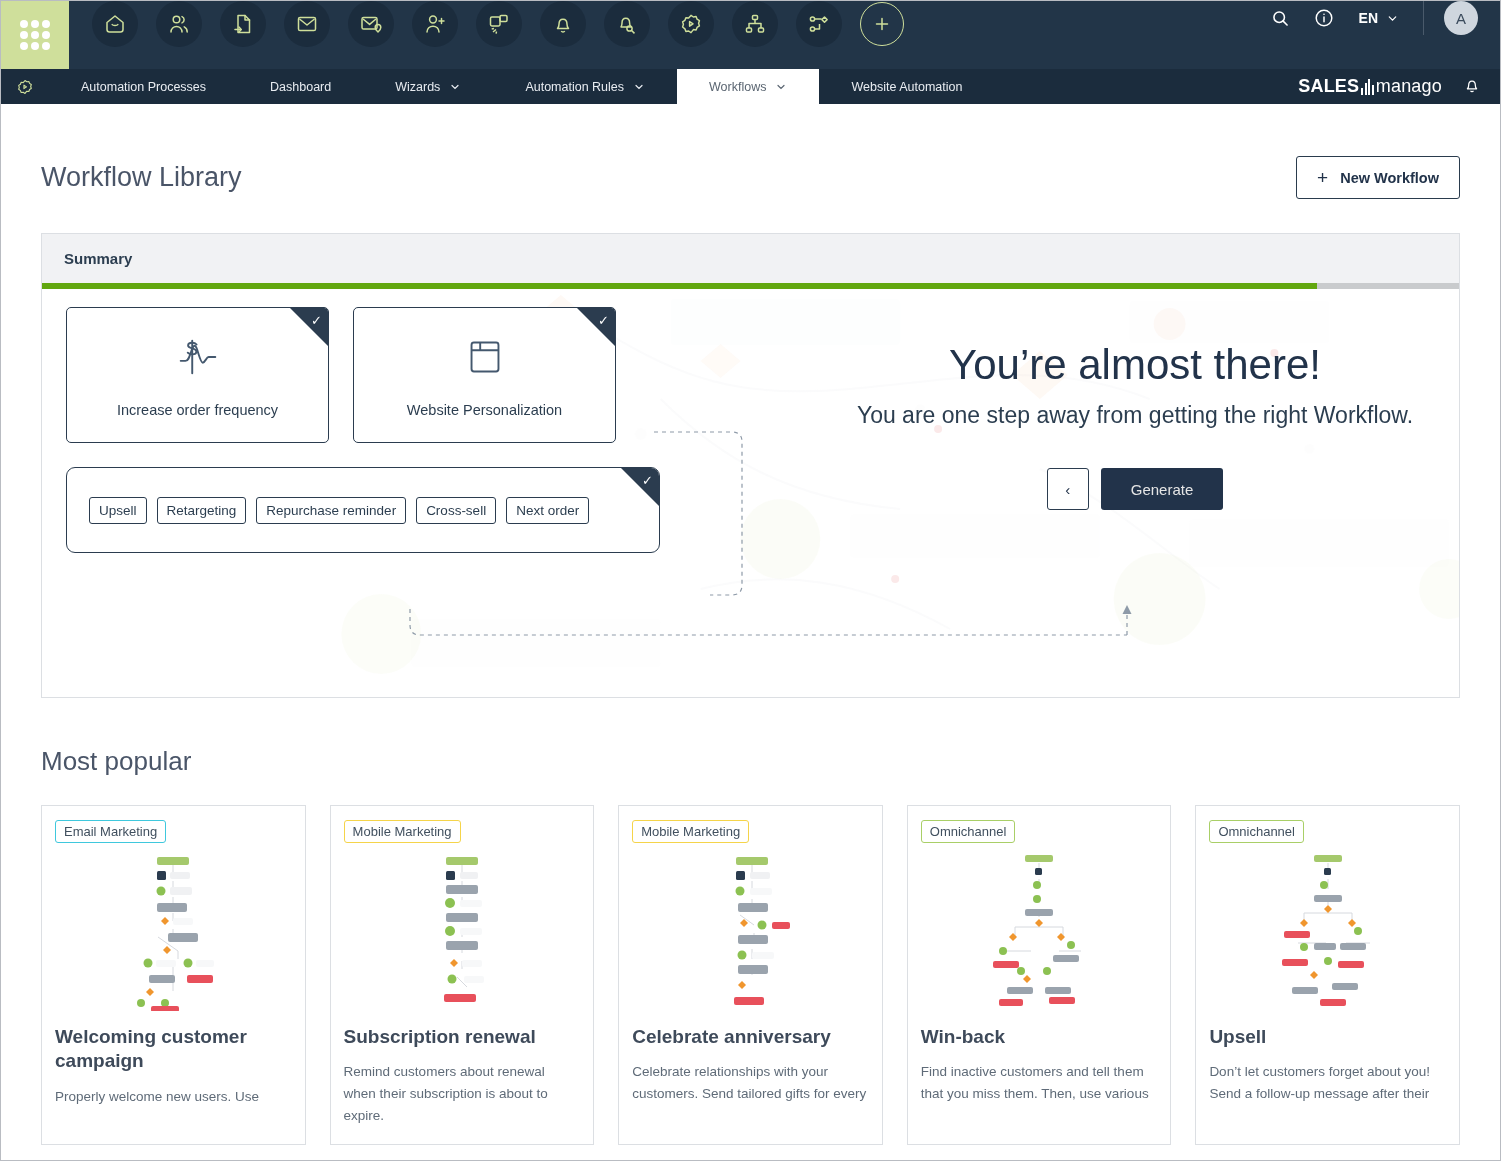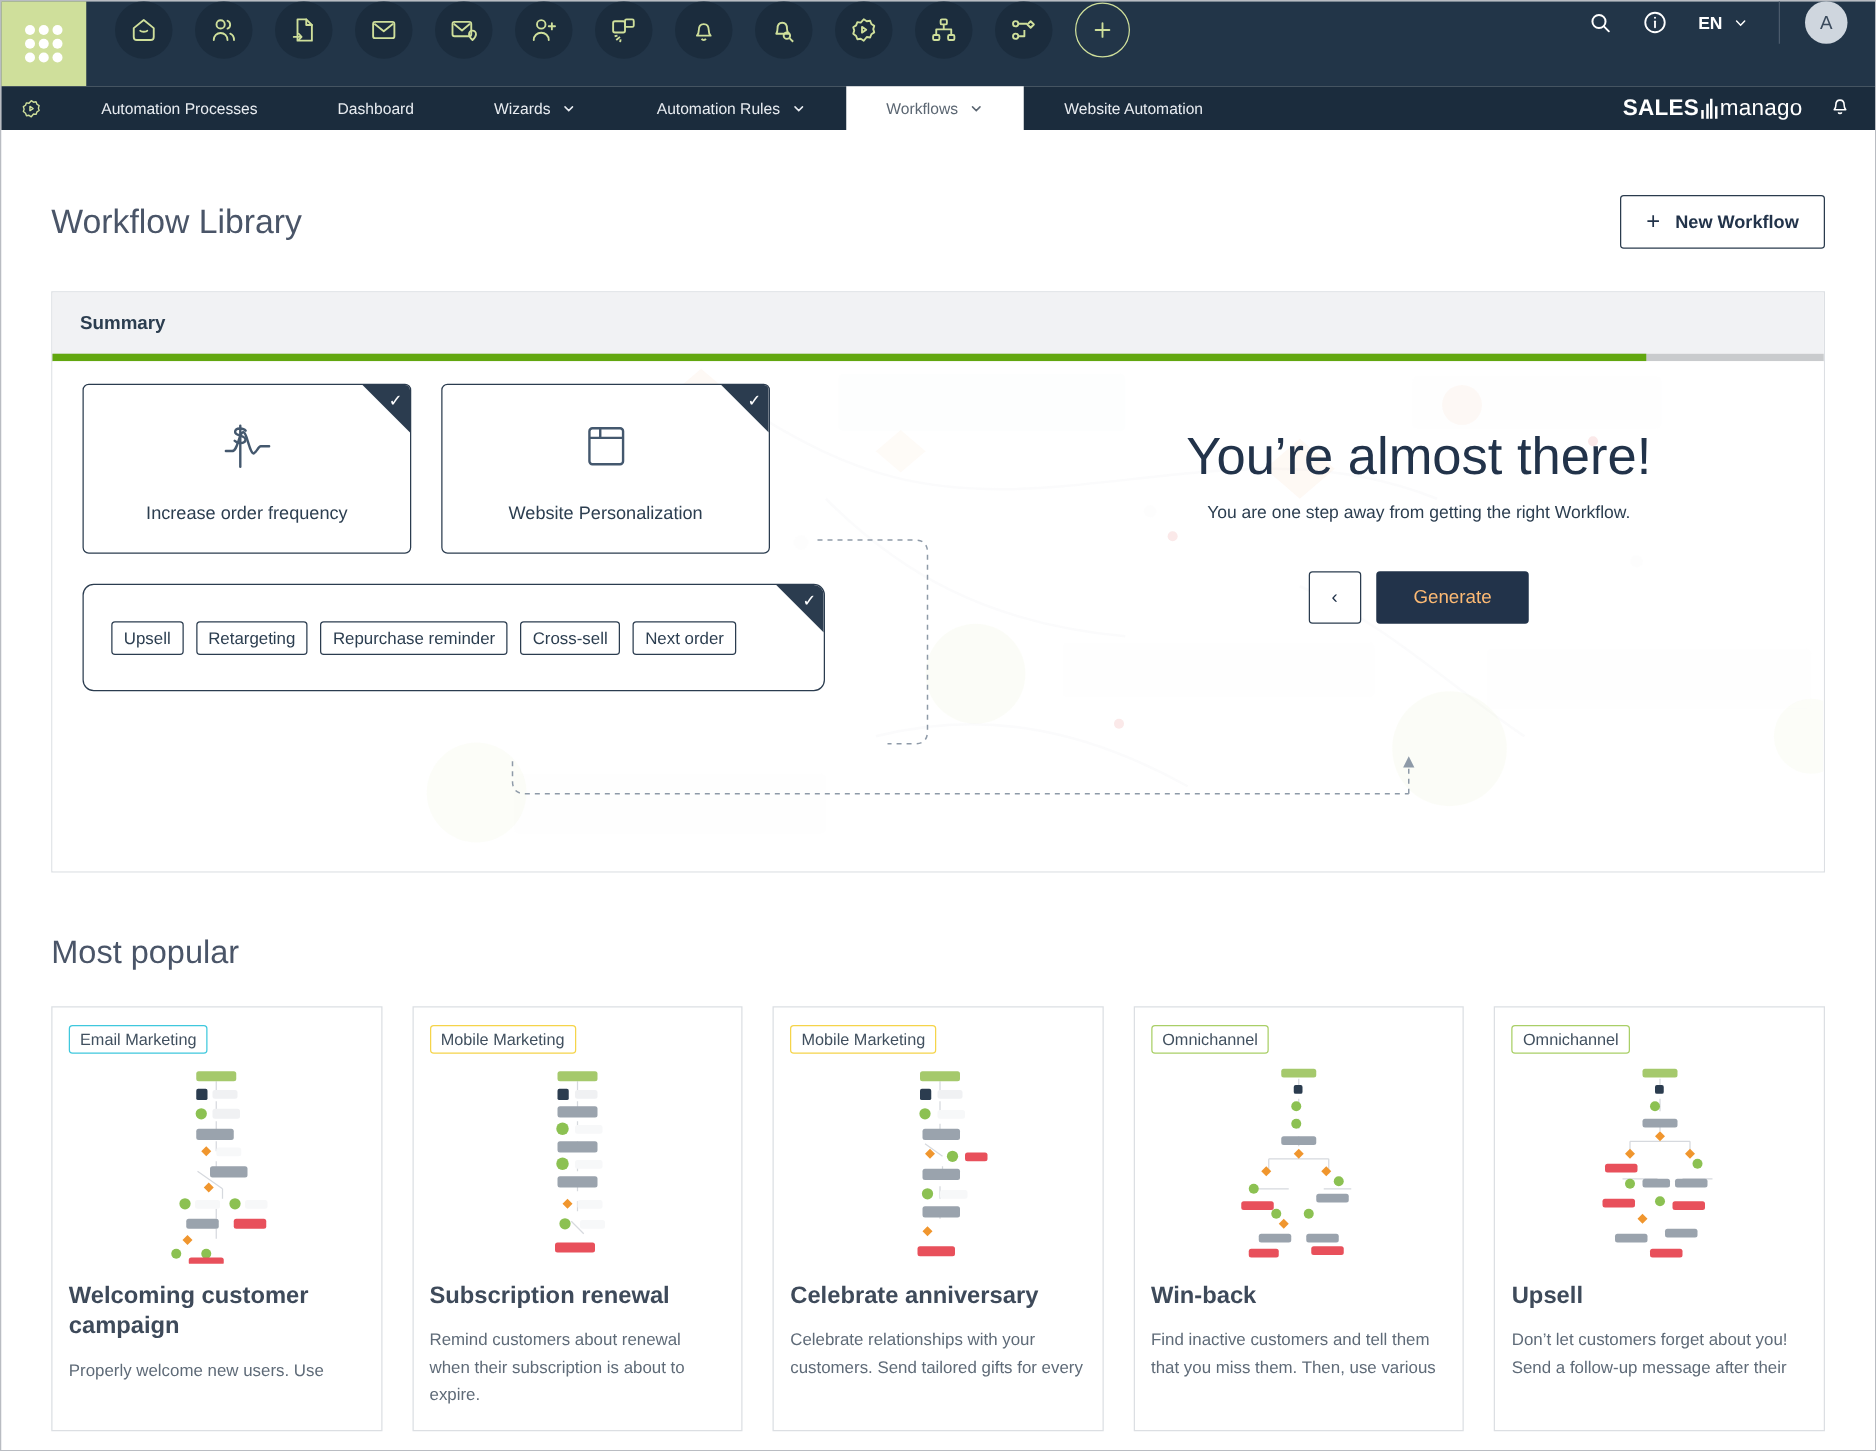--- a/index.html
+++ b/index.html
@@ -183,30 +183,30 @@
   .chips-box .corner-check {
     position: absolute; top: 6px; right: 6px;
     color: #ffffff; font-size: 13px; line-height: 1;
   }
 
   .promo {
     position: absolute; right: 44px; top: 52px; width: 560px;
     text-align: center; z-index: 3;
   }
   .promo h2 { font-size: 42px; font-weight: normal; color: #22334a; line-height: 1.12; }
-  .promo p { font-size: 14px; color: #2c3e50; margin-top: 12px; line-height: 1.32; }
+  .promo p { font-size: 23px; color: #2c3e50; margin-top: 12px; line-height: 1.32; }
   .promo-actions { margin-top: 38px; display: flex; justify-content: center; gap: 12px; }
   .btn-back {
     width: 42px; height: 42px;
     border: 1px solid #2b3c4f; border-radius: 3px;
     background: #ffffff; color: #22334a; font-size: 15px;
     display: flex; align-items: center; justify-content: center; cursor: pointer;
   }
   .btn-generate {
-    background: #22334a; color: #fdba74;
+    background: #22334a; color: #e5e5e5;
     border: none; border-radius: 3px;
     padding: 0 30px; height: 42px;
     font-size: 15px; font-family: inherit; cursor: pointer;
   }
 
   
   .section-title { font-size: 26px; color: #4a5568; margin: 48px 0 28px; font-weight: normal; }
   .cards { display: flex; gap: 24px; }
   .card {
     flex: 1 1 0; min-width: 0;

